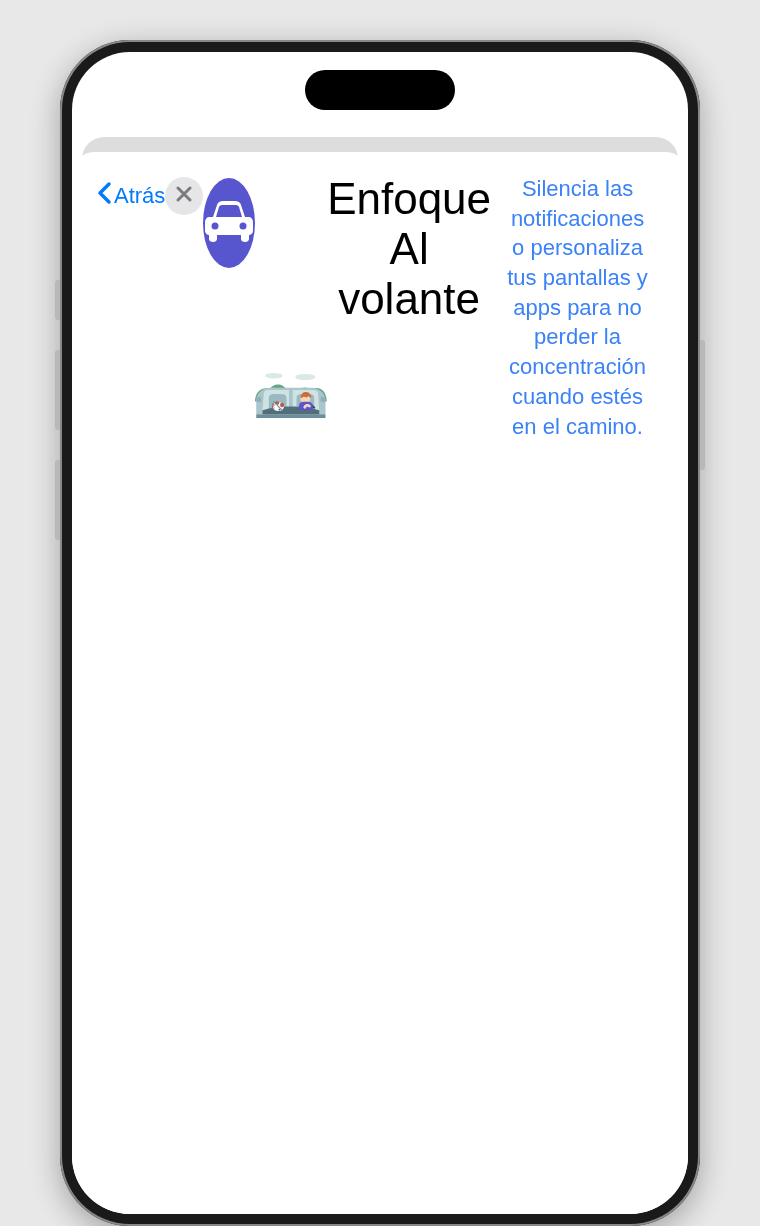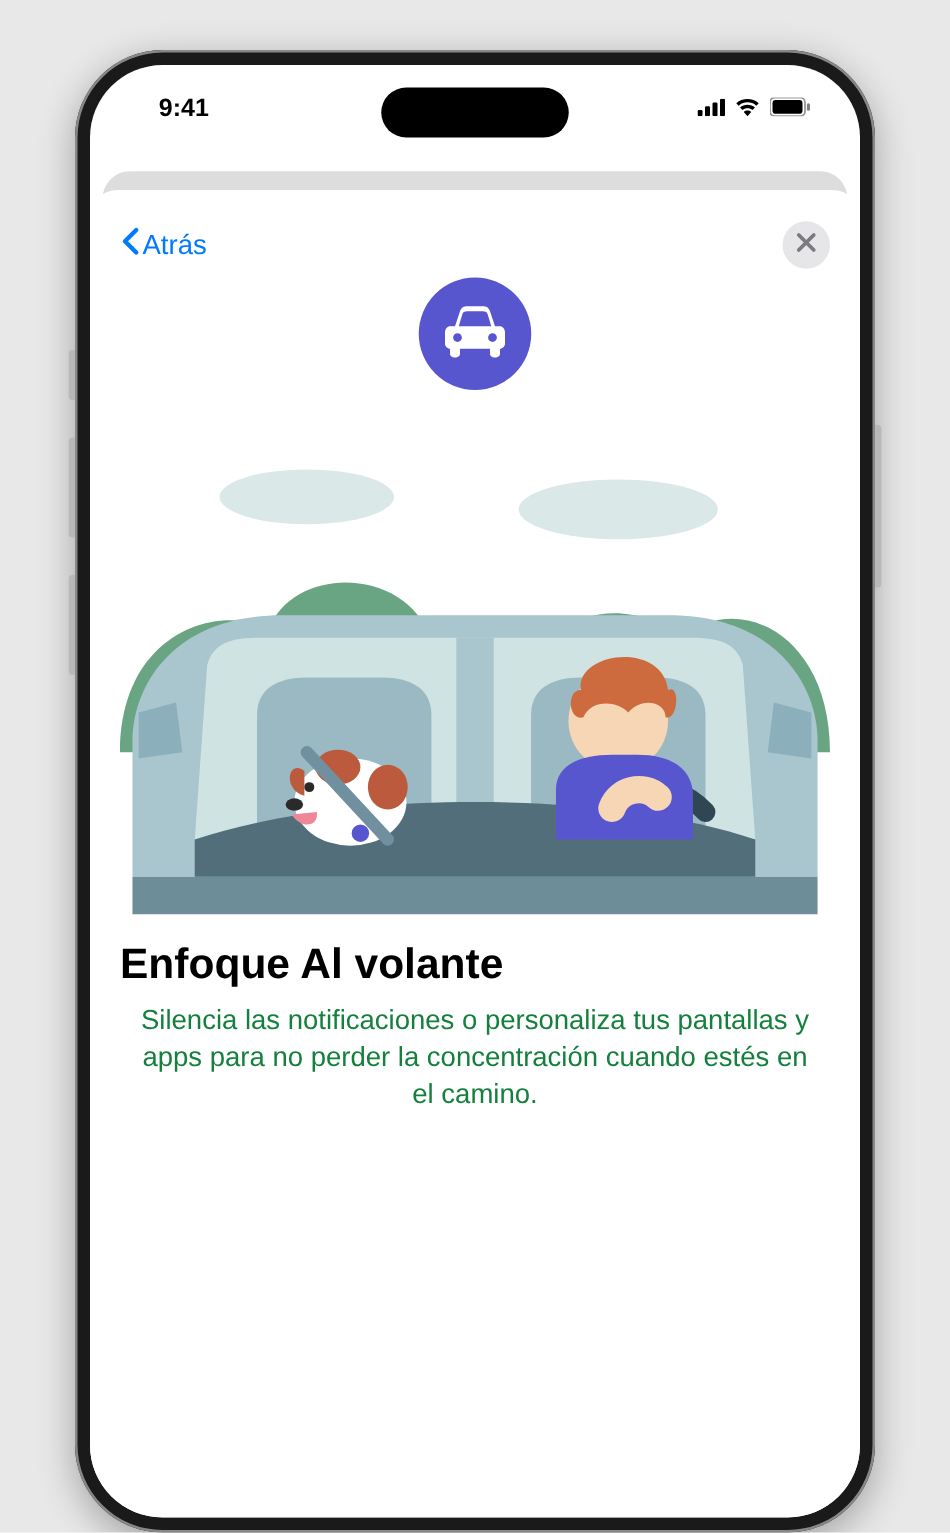--- a/index.html
+++ b/index.html
@@ -95,21 +95,21 @@
     .sheet {
       position: absolute;
       top: 100px;
       left: 0;
       right: 0;
       bottom: 0;
       background: #fff;
       border-radius: 22px 22px 0 0;
       padding: 22px 24px 0 24px;
       display: flex;
-      flex-direction: column;
+      flex-direction: row;
     }
     .nav-row {
       display: flex;
       justify-content: space-between;
       align-items: center;
       height: 44px;
     }
     .back-btn {
       display: flex;
       align-items: center;
@@ -138,30 +138,30 @@
       align-items: center;
       justify-content: center;
     }
     .illustration {
       width: 100%;
       height: 380px;
       margin: 30px 0 20px 0;
       position: relative;
     }
     .title {
-      font-size: 34px;
-      font-weight: 700;
-      text-align: left;
+      font-size: 44px;
+      font-weight: 400;
+      text-align: center;
       color: #000;
       margin-bottom: 10px;
     }
     .description {
       font-size: 22px;
       text-align: center;
-      color: #15803d;
+      color: #3b82f6;
       line-height: 1.35;
       padding: 0 12px;
       margin-bottom: 39px;
     }
     .primary-btn {
       background: #5856ce;
       color: #fff;
       font-size: 22px;
       font-weight: 500;
       border: none;
@@ -179,45 +179,20 @@
   <div class="phone-buttons-left">
     <div class="side-btn small"></div>
     <div class="side-btn med"></div>
     <div class="side-btn med"></div>
   </div>
   <div class="phone-buttons-right"></div>
 
   <div class="screen">
     <div class="dynamic-island"></div>
 
-    <div class="status-bar">
-      <span>9:41</span>
-      <div class="status-right">
-        <span>
-          <svg width="22" height="14" viewBox="0 0 22 14">
-              <rect x="0" y="9" width="4" height="5" rx="1" fill="#000"></rect>
-              <rect x="6" y="6" width="4" height="8" rx="1" fill="#000"></rect>
-              <rect x="12" y="3" width="4" height="11" rx="1" fill="#000"></rect>
-              <rect x="18" y="0" width="4" height="14" rx="1" fill="#000"></rect>
-            </svg>
-        </span>
-        <span>
-          <svg width="22" height="16" viewBox="0 0 22 16">
-              <path d="M11 16 L8 12.5 C9.7 11 12.3 11 14 12.5 Z M5 9 C8.3 6 13.7 6 17 9 L15 11 C12.8 9 9.2 9 7 11 Z M2 5.5 C7 1 15 1 20 5.5 L18 7.5 C14 4 8 4 4 7.5 Z" fill="#000"></path>
-            </svg>
-        </span>
-        <span>
-          <svg width="32" height="15" viewBox="0 0 32 15">
-              <rect x="0" y="0" width="28" height="15" rx="4" fill="none" stroke="#000" stroke-width="1.5" opacity="0.4"></rect>
-              <rect x="2" y="2" width="24" height="11" rx="2.5" fill="#000"></rect>
-              <rect x="29.5" y="4.5" width="2.5" height="6" rx="1.2" fill="#000" opacity="0.5"></rect>
-            </svg>
-        </span>
-      </div>
-    </div>
 
     <div class="sheet-bg"></div>
 
     <div class="sheet">
       <div class="nav-row">
         <div class="back-btn">
           <span>
             <svg width="16" height="24" viewBox="0 0 16 24">
                 <path d="M13 3 L4 12 L13 21" stroke="#007aff" stroke-width="3.5" fill="none" stroke-linecap="round" stroke-linejoin="round"></path>
               </svg>

